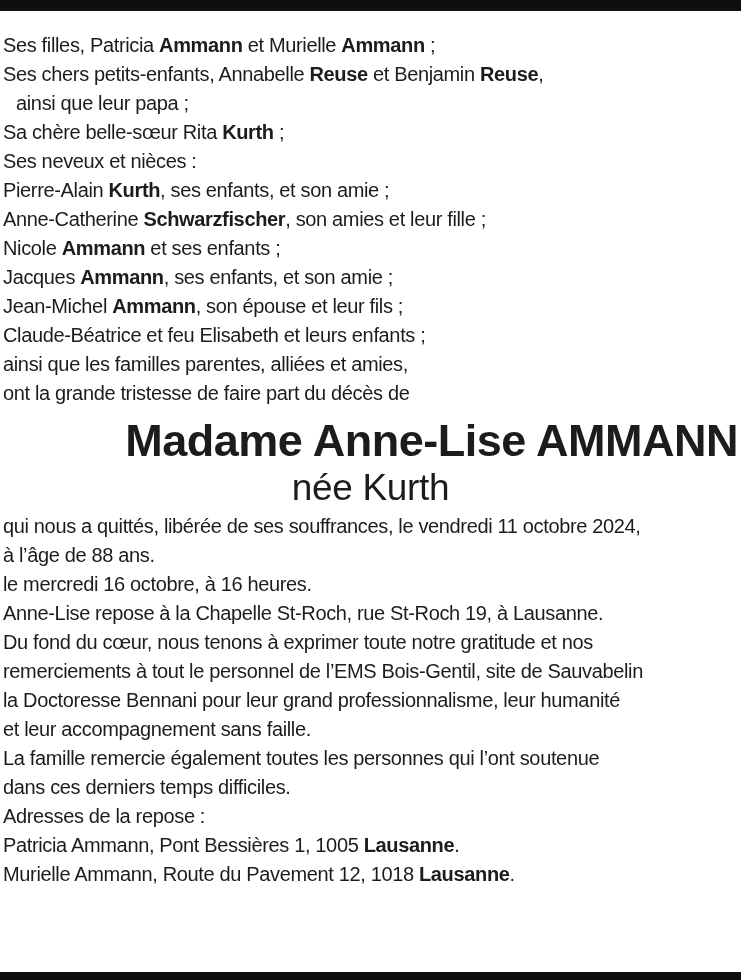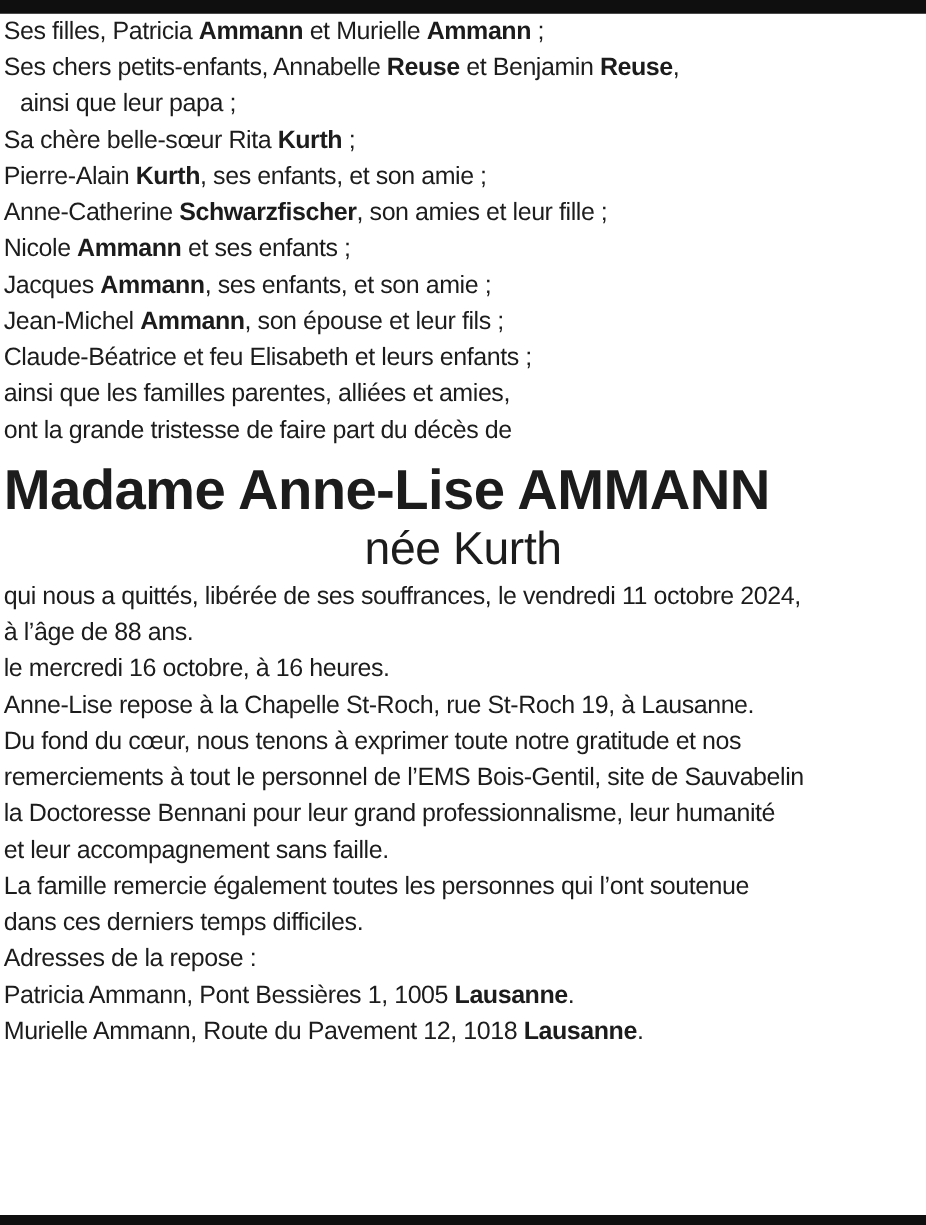--- a/index.html
+++ b/index.html
@@ -19,34 +19,34 @@
   }
   .bottom-border {
     position: absolute;
     left: 0;
     bottom: 0;
     height: 8px;
     background: #0f0f0f;
     width: 100%;
   }
   .notice {
-    padding: 0 0 0 3px;
+    padding: 20px 0 0 3px;
   }
   .line {
     font-size: 20px;
     line-height: 29px;
     letter-spacing: -0.35px;
     white-space: nowrap;
   }
   .line.indent { padding-left: 13px; }
   .line .b { font-weight: 700; }
   .deceased-name {
     margin: 6px 0 0 0;
     padding-right: 3px;
-    text-align: left;
+    text-align: right;
     font-size: 45px;
     line-height: 54px;
     font-weight: 700;
     letter-spacing: -0.5px;
     white-space: nowrap;
   }
   .maiden-name {
     margin: 0;
     padding-right: 3px;
     text-align: center;
@@ -61,20 +61,21 @@
 <body>
 
 <div class="top-border"></div>
 
 <div class="notice">
   <div class="section">
       <div class="line"><span>Ses filles, Patricia </span><span class="b">Ammann</span><span> et Murielle </span><span class="b">Ammann</span><span> ;</span></div>
       <div class="line"><span>Ses chers petits-enfants, Annabelle </span><span class="b">Reuse</span><span> et Benjamin </span><span class="b">Reuse</span><span>,</span></div>
       <div class="line indent"><span>ainsi que leur papa ;</span></div>
       <div class="line"><span>Sa chère belle-sœur Rita </span><span class="b">Kurth</span><span> ;</span></div>
+      <div class="line"><span>Ses neveux et nièces :</span></div>
       <div class="line"><span>Pierre-Alain </span><span class="b">Kurth</span><span>, ses enfants, et son amie ;</span></div>
       <div class="line"><span>Anne-Catherine </span><span class="b">Schwarzfischer</span><span>, son amies et leur fille ;</span></div>
       <div class="line"><span>Nicole </span><span class="b">Ammann</span><span> et ses enfants ;</span></div>
       <div class="line"><span>Jacques </span><span class="b">Ammann</span><span>, ses enfants, et son amie ;</span></div>
       <div class="line"><span>Jean-Michel </span><span class="b">Ammann</span><span>, son épouse et leur fils ;</span></div>
       <div class="line"><span>Claude-Béatrice et feu Elisabeth et leurs enfants ;</span></div>
       <div class="line"><span>ainsi que les familles parentes, alliées et amies,</span></div>
       <div class="line"><span>ont la grande tristesse de faire part du décès de</span></div>
     </div>
 

